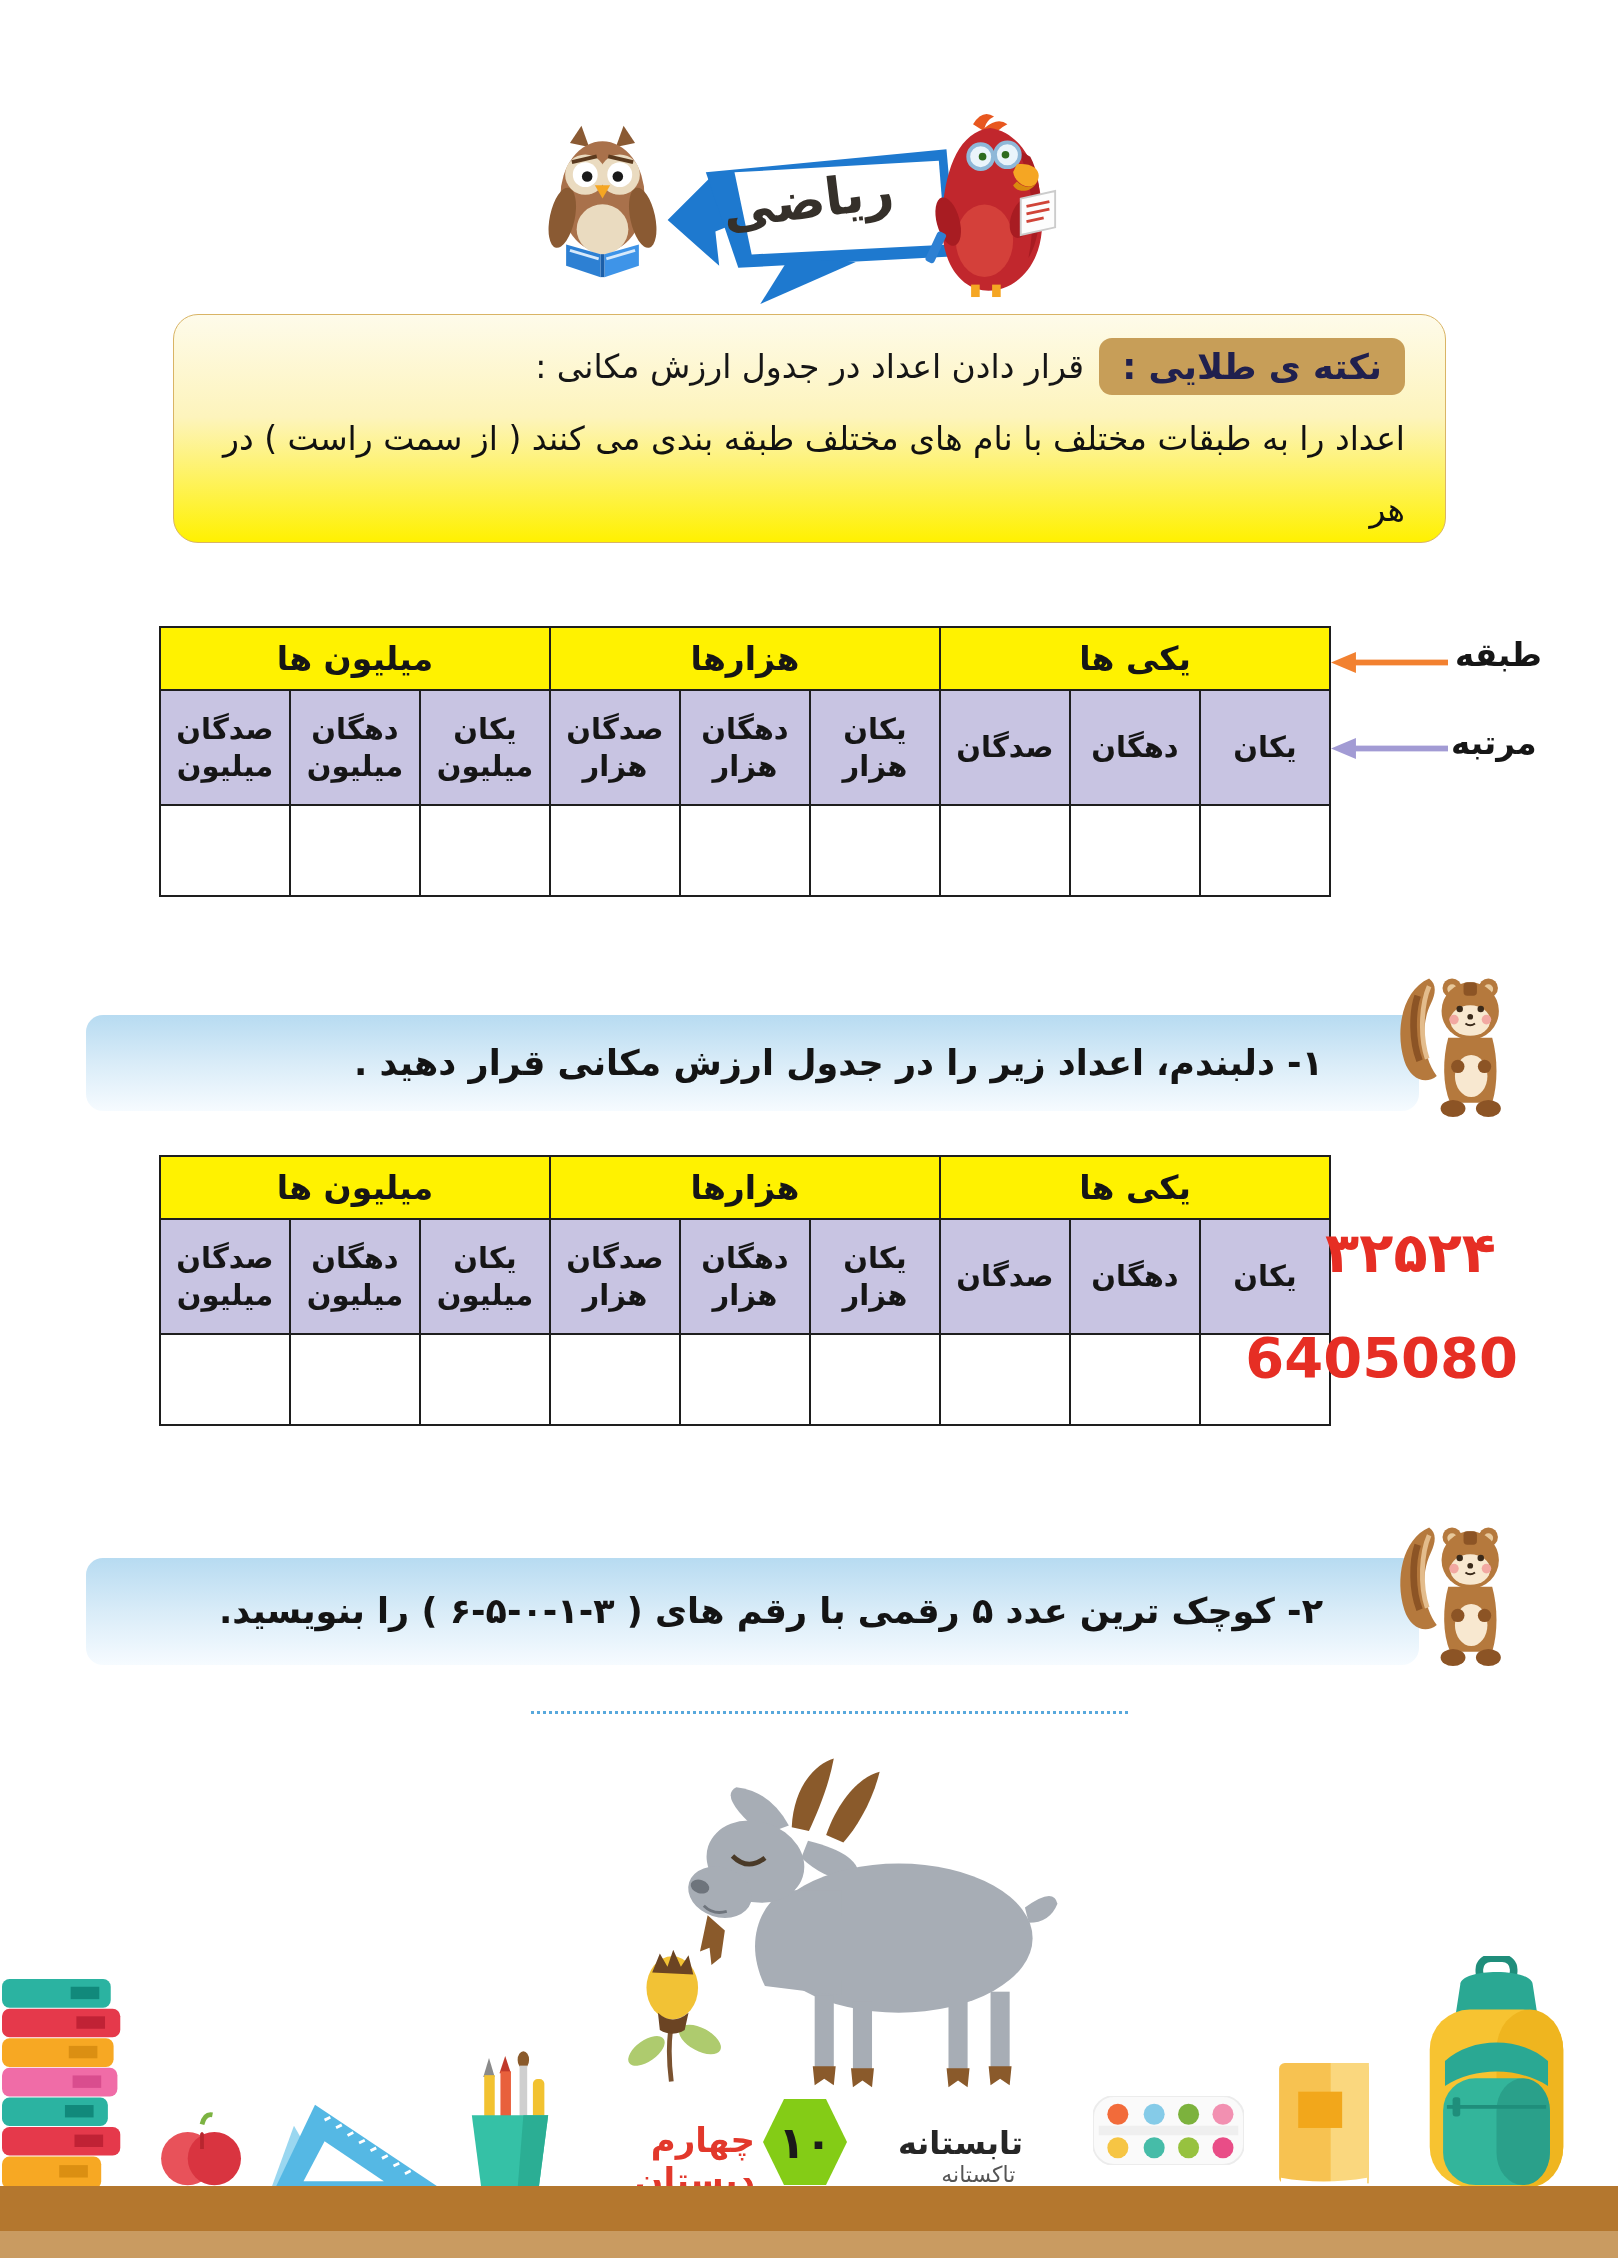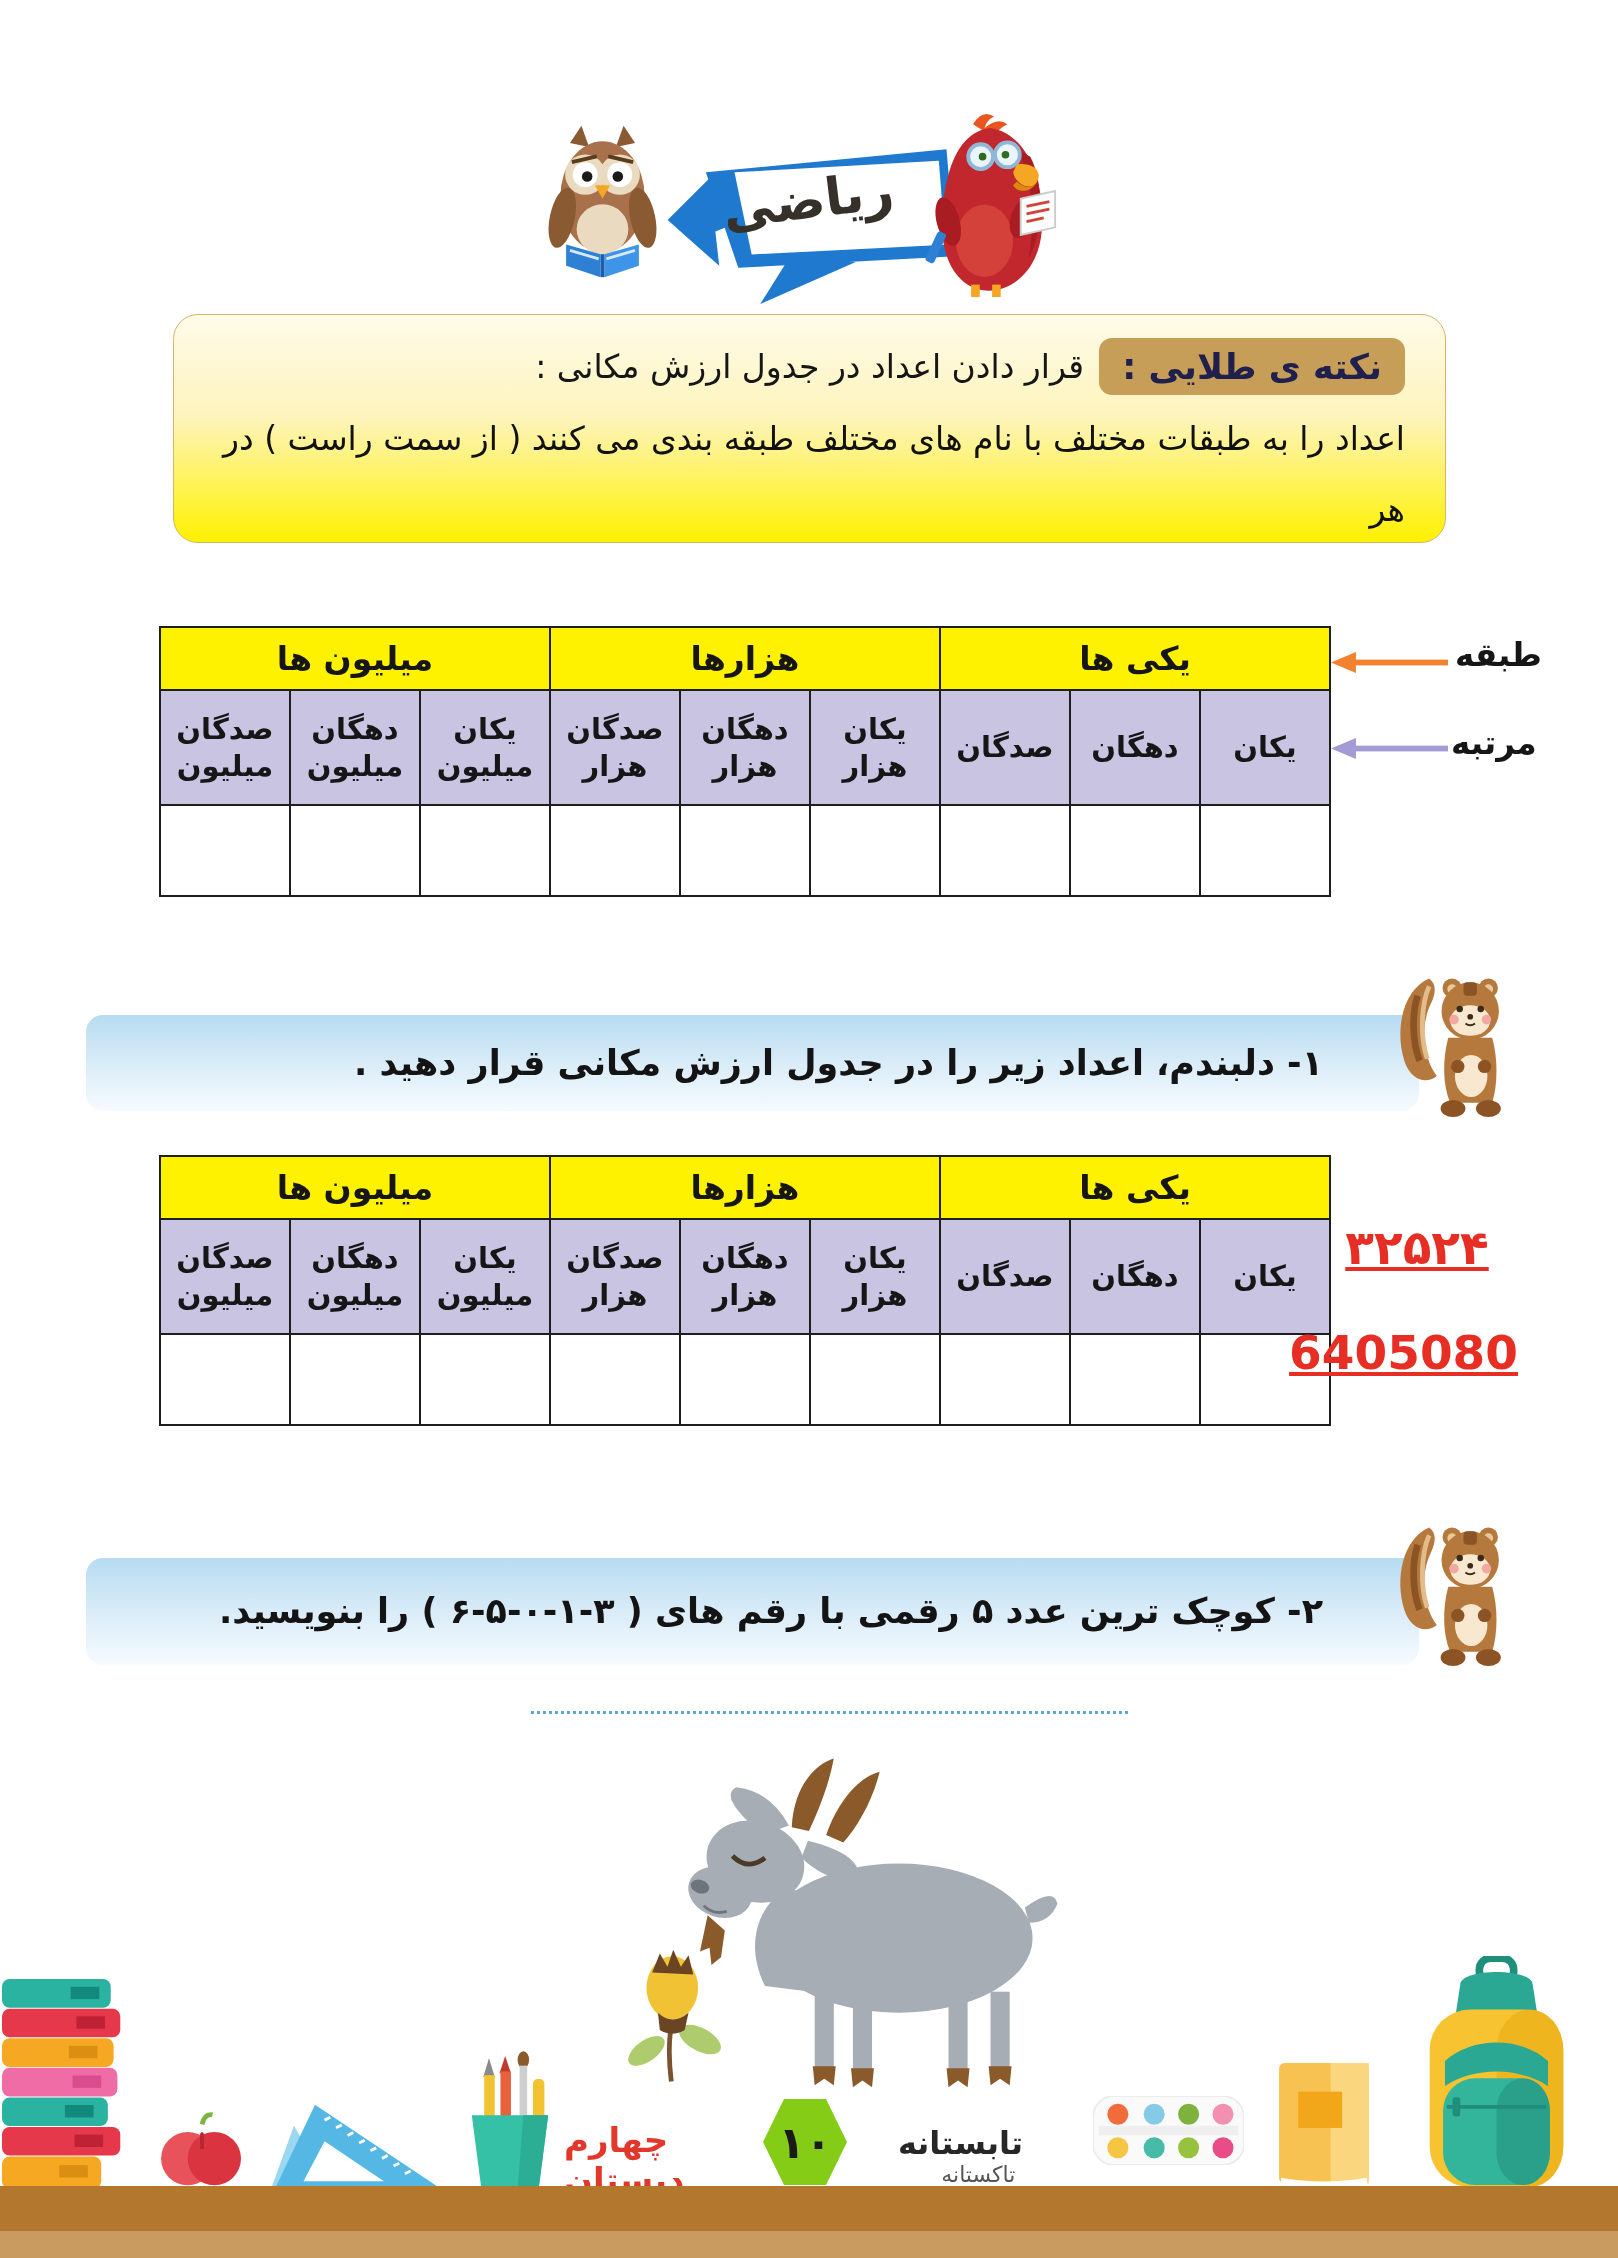--- a/index.html
+++ b/index.html
@@ -31,30 +31,30 @@
     font-weight:bold;line-height:1.25;}
   table.pvtable td.empty{background:#fff;height:89px;}
 
   .side-label{position:absolute;font-size:32.5px;font-weight:bold;color:#161616;}
 
   
   .band{position:absolute;left:86px;width:1333px;border-radius:17px;
     background:linear-gradient(180deg,#B7DBF1 0%,#D9ECF8 50%,#F6FBFF 100%);}
   .band .prompt{direction:rtl;text-align:right;padding-right:96px;font-size:35px;
     font-weight:bold;color:#141414;padding-left:32px;}
-  .rednum{position:absolute;color:#E62E24;font-weight:bold;font-size:47px;
-    direction:rtl;text-align:center;text-decoration:underline;}
+  .rednum{position:absolute;color:#E62E24;font-weight:bold;font-size:56px;
+    direction:rtl;text-align:right;}
 
   .dotline{position:absolute;border-bottom:3.8px dotted #58A8DC;}
 
   
   .desk-dark{left:0;top:2186px;width:1618px;height:45px;background:#B4772E;}
   .desk-light{left:0;top:2231px;width:1618px;height:28px;background:#C99B61;}
   .grade{left:564px;top:2120px;width:191px;font-size:34px;font-weight:bold;
-    color:#E2382B;text-align:left;direction:rtl;}
+    color:#E2382B;text-align:right;direction:rtl;}
   .hexagon{left:763px;top:2099px;width:84px;height:86px;background:#84cc16;
     clip-path:polygon(25% 0,75% 0,100% 50%,75% 100%,25% 100%,0 50%);
     display:flex;align-items:center;justify-content:center;
     font-size:44px;font-weight:bold;color:#1a1a1a;}
   .brand{left:837px;top:2124px;width:186px;text-align:right;direction:rtl;}
   .brand .b1{font-size:32px;font-weight:bold;color:#262626;}
   .brand .b2{font-size:22px;color:#555;margin-right:7.6px;}
 </style>
 </head>
 <body>

